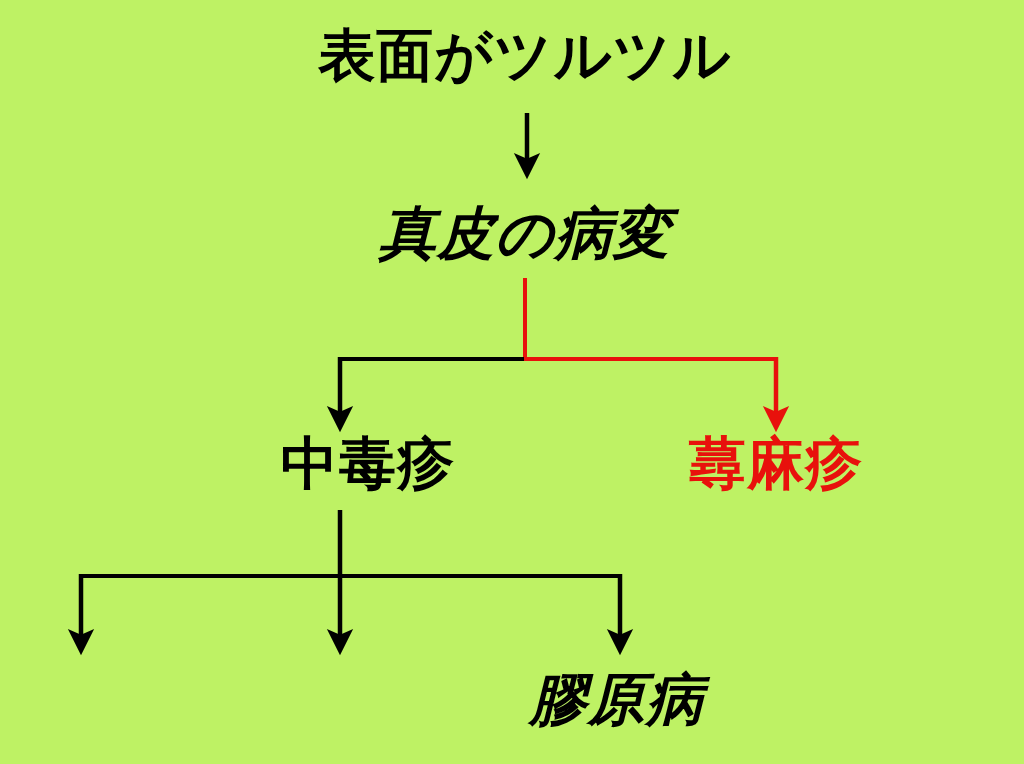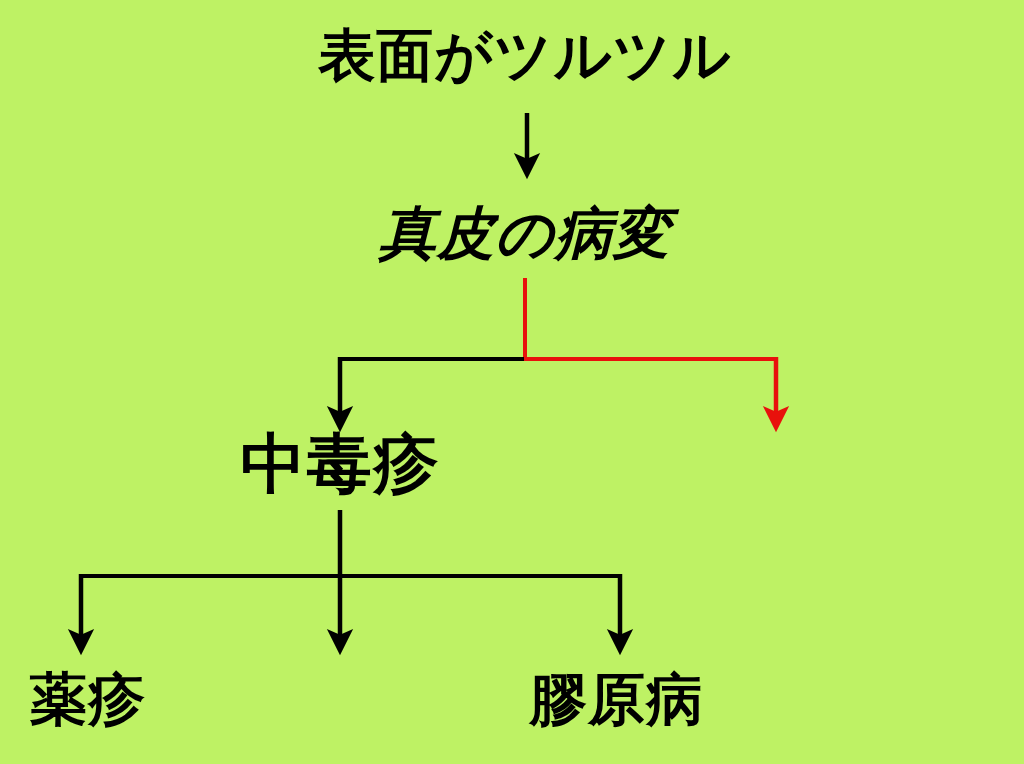--- a/index.html
+++ b/index.html
@@ -38,22 +38,23 @@
   .node-root {
     font-size: 57px;
     color: #000000;
   }
   .node-l2 {
     font-size: 57px;
     color: #000000;
     font-style: italic;
   }
   .node-l3 {
-    font-size: 65px;
+    font-size: 57px;
     color: #000000;
+    margin-left: 28px;
   }
   .node-l3-accent {
     font-size: 57px;
     color: #e8110c;
   }
   .node-l4 {
     font-size: 57px;
     color: #000000;
   }
 </style>
@@ -92,19 +93,19 @@
 
     <line x1="620" y1="574" x2="620" y2="642" stroke="#000000" stroke-width="4.5" marker-end="url(#arrow-black)"></line>
   </svg>
 
   <div class="node node-root" style="left:525px; top:55px;">表面がツルツル</div>
 
   <div class="node node-l2" style="left:525px; top:233px;">真皮の病変</div>
 
   <div class="node node-l3" style="left:340px; top:463px;">中毒疹</div>
 
-
-  <div class="node node-l4" style="left:88px; top:699px;">薬疹</div>
+  <div class="node node-l3-accent" style="left:776px; top:463px;">蕁麻疹</div>
 
 
-  <div class="node node-l4" style="left:617px; top:699px;">膠原病</div>
+
+  <div class="node node-l4" style="left:617px; top:699px;font-style:italic;">膠原病</div>
 
 </div>
 
 </body></html>

